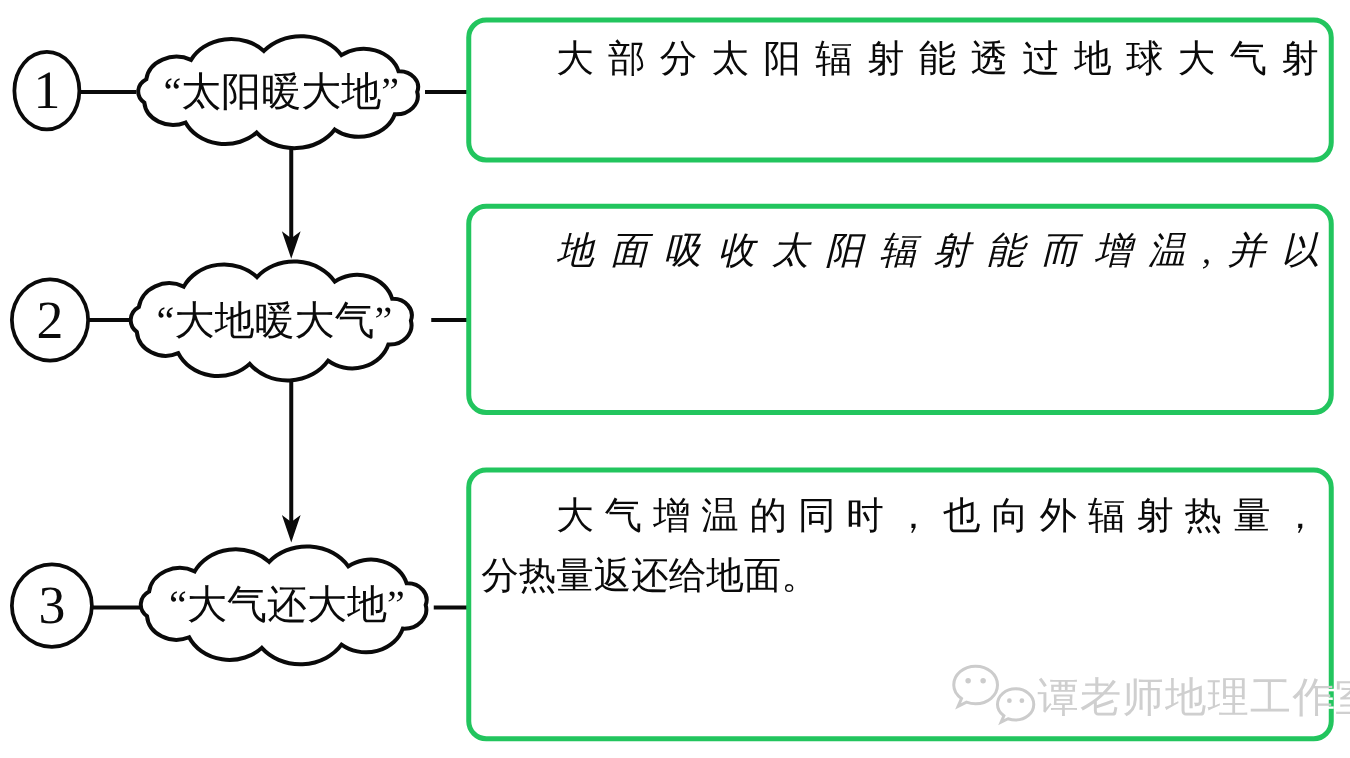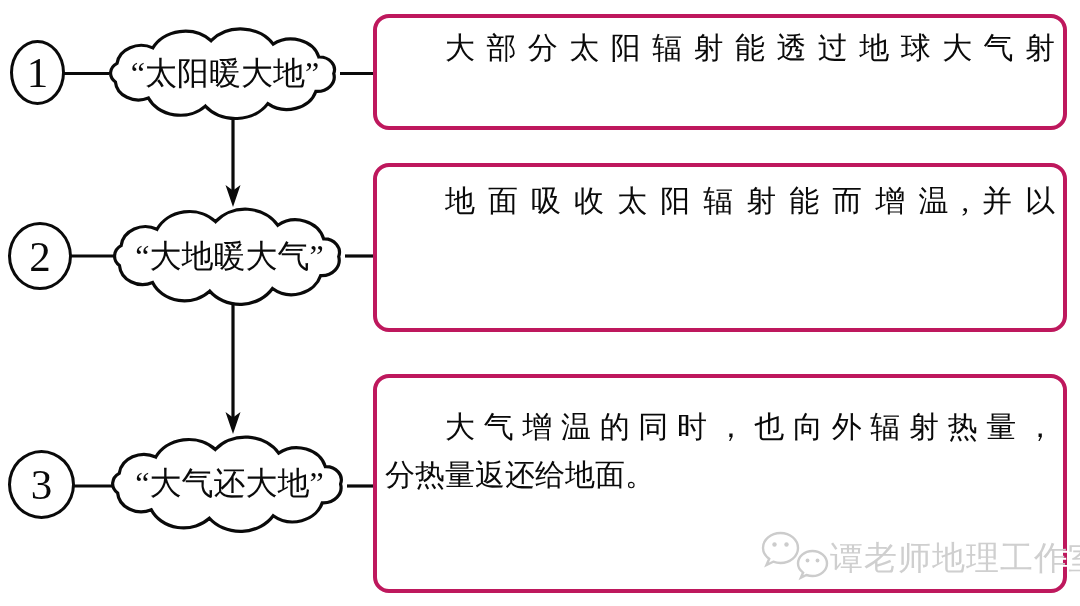--- a/index.html
+++ b/index.html
@@ -31,21 +31,21 @@
   .cloud .cloud-label{
     position:absolute;inset:0;
     display:flex;align-items:center;justify-content:center;
     font-size:32px;white-space:nowrap;
   }
 
   
   .desc-box{
     position:absolute;left:373px;width:694px;
     box-sizing:border-box;
-    border:4px solid #be185d;border-radius:16px;
+    border:4px solid #22c55e;border-radius:16px;
     background:#fff;
     padding:6px 8px;
     font-size:30px;line-height:48px;
   }
   .tline{
     text-align:justify;
     text-align-last:justify;
     white-space:nowrap;
   }
   .tline.no-just{text-align-last:left;}
@@ -97,40 +97,40 @@
     </svg>
     <div class="cloud-label">“太阳暖大地”</div>
   </div>
   <div class="desc-box" style="top:14px;height:116px;">
       <div class="tline">大部分太阳辐射能透过地球大气射</div>
     </div>
 
   <div class="num-circle" style="left:8px;top:222px;width:64px;height:68px;">
     <span>2</span>
   </div>
-  <div class="cloud" style="left:111px;top:206px;width:237px;height:101px;">
+  <div class="cloud" style="left:101px;top:206px;width:237px;height:101px;">
     <svg viewBox="20 6 204 98" preserveAspectRatio="none">
       <path d="M 216 55 A 15 15 0 0 1 200.5 73.5 A 26 26 0 0 1 159 86.1 A 33 33 0 0 1 105 88.6 A 30 30 0 0 1 55.8 80.3 A 20 20 0 0 1 27.3 63.8 A 12 12 0 0 1 28.7 44.5 A 21 21 0 0 1 59.6 28.6 A 31 31 0 0 1 110 21.2 A 33 33 0 0 1 163.6 24.7 A 25 25 0 0 1 203.1 38 A 13 13 0 0 1 216 55 Z" fill="#ffffff" stroke="#0a0a0a" stroke-width="3.2" vector-effect="non-scaling-stroke"></path>
     </svg>
     <div class="cloud-label">“大地暖大气”</div>
   </div>
-  <div class="desc-box" style="top:163px;height:169px;padding-top:10px;">
+  <div class="desc-box" style="top:163px;height:169px;padding-top:10px;font-style:italic;">
       <div class="tline">地面吸收太阳辐射能而增温,并以</div>
     </div>
 
   <div class="num-circle" style="left:8px;top:450px;width:67px;height:69px;">
     <span>3</span>
   </div>
   <div class="cloud" style="left:109px;top:434px;width:241px;height:100px;">
     <svg viewBox="20 6 204 98" preserveAspectRatio="none">
       <path d="M 216 55 A 15 15 0 0 1 200.5 73.5 A 26 26 0 0 1 159 86.1 A 33 33 0 0 1 105 88.6 A 30 30 0 0 1 55.8 80.3 A 20 20 0 0 1 27.3 63.8 A 12 12 0 0 1 28.7 44.5 A 21 21 0 0 1 59.6 28.6 A 31 31 0 0 1 110 21.2 A 33 33 0 0 1 163.6 24.7 A 25 25 0 0 1 203.1 38 A 13 13 0 0 1 216 55 Z" fill="#ffffff" stroke="#0a0a0a" stroke-width="3.2" vector-effect="non-scaling-stroke"></path>
     </svg>
     <div class="cloud-label">“大气还大地”</div>
   </div>
-  <div class="desc-box" style="top:374px;height:219px;padding-top:25px;">
+  <div class="desc-box" style="top:374px;height:219px;padding-top:11px;">
       <div class="tline">大气增温的同时，也向外辐射热量，</div>
       <div class="tline no-just">分热量返还给地面。</div>
     </div>
 
   <div class="watermark">
     <svg width="70" height="54" viewBox="0 0 70 54">
       <g stroke="#cccccc" stroke-width="2.4" fill="#ffffff">
         <path d="M 38 17 C 38 25.3 30.2 32 20.5 32 C 17.9 32 15.4 31.5 13.2 30.7 L 6.5 34 L 9.2 27.8 C 5.4 25.1 3 21.3 3 17 C 3 8.7 10.8 2 20.5 2 C 30.2 2 38 8.7 38 17 Z"></path>
         <path d="M 67 32.5 C 67 39.4 60.5 45 52.5 45 C 50.3 45 48.3 44.6 46.4 44 L 40.9 46.7 L 43.1 41.6 C 40 39.3 38 36.1 38 32.5 C 38 25.6 44.5 20 52.5 20 C 60.5 20 67 25.6 67 32.5 Z"></path>
       </g>

